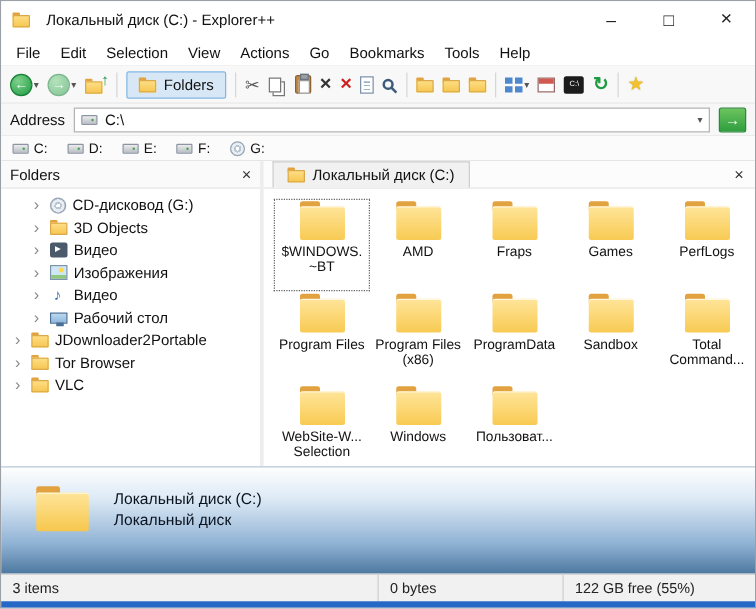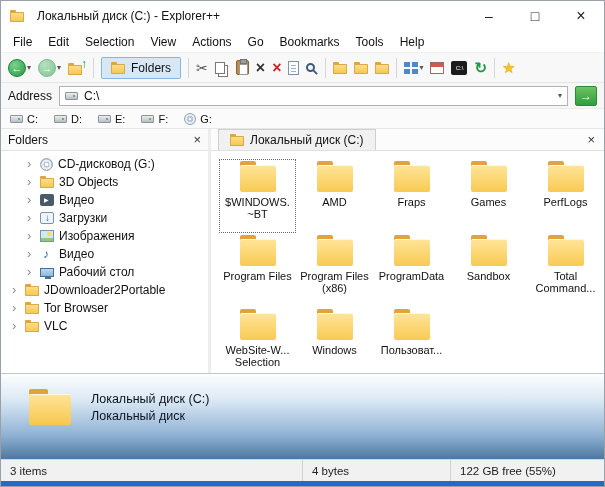--- a/index.html
+++ b/index.html
@@ -258,25 +258,20 @@
           <span class="mini-fold"></span>
           <span>3D Objects</span>
         </div>
         <div class="tree-item lvl2">
           <span class="twisty"></span>
           <span class="tic tic-video"></span>
           <span>Видео</span>
         </div>
         <div class="tree-item lvl2">
           <span class="twisty"></span>
-          <span class="tic tic-download"></span>
-          <span>Загрузки</span>
-        </div>
-        <div class="tree-item lvl2">
-          <span class="twisty"></span>
           <span class="tic tic-pic"></span>
           <span>Изображения</span>
         </div>
         <div class="tree-item lvl2">
           <span class="twisty"></span>
           <span class="tic tic-music"></span>
           <span>Видео</span>
         </div>
         <div class="tree-item lvl2">
           <span class="twisty"></span>
@@ -369,18 +364,18 @@
   <div class="infopanel">
     <span class="fold-big"></span>
     <div class="info-text">
       <div>Локальный диск (C:)</div>
       <div>Локальный диск</div>
     </div>
   </div>
 
   <div class="statusbar">
     <span class="sb-cell sb-1">3 items</span>
-    <span class="sb-cell sb-2">4 bytes</span>
+    <span class="sb-cell sb-2">0 bytes</span>
     <span class="sb-cell sb-3">122 GB free (55%)</span>
   </div>
   <div class="accent"></div>
 
 </div>
 
 </body></html>

